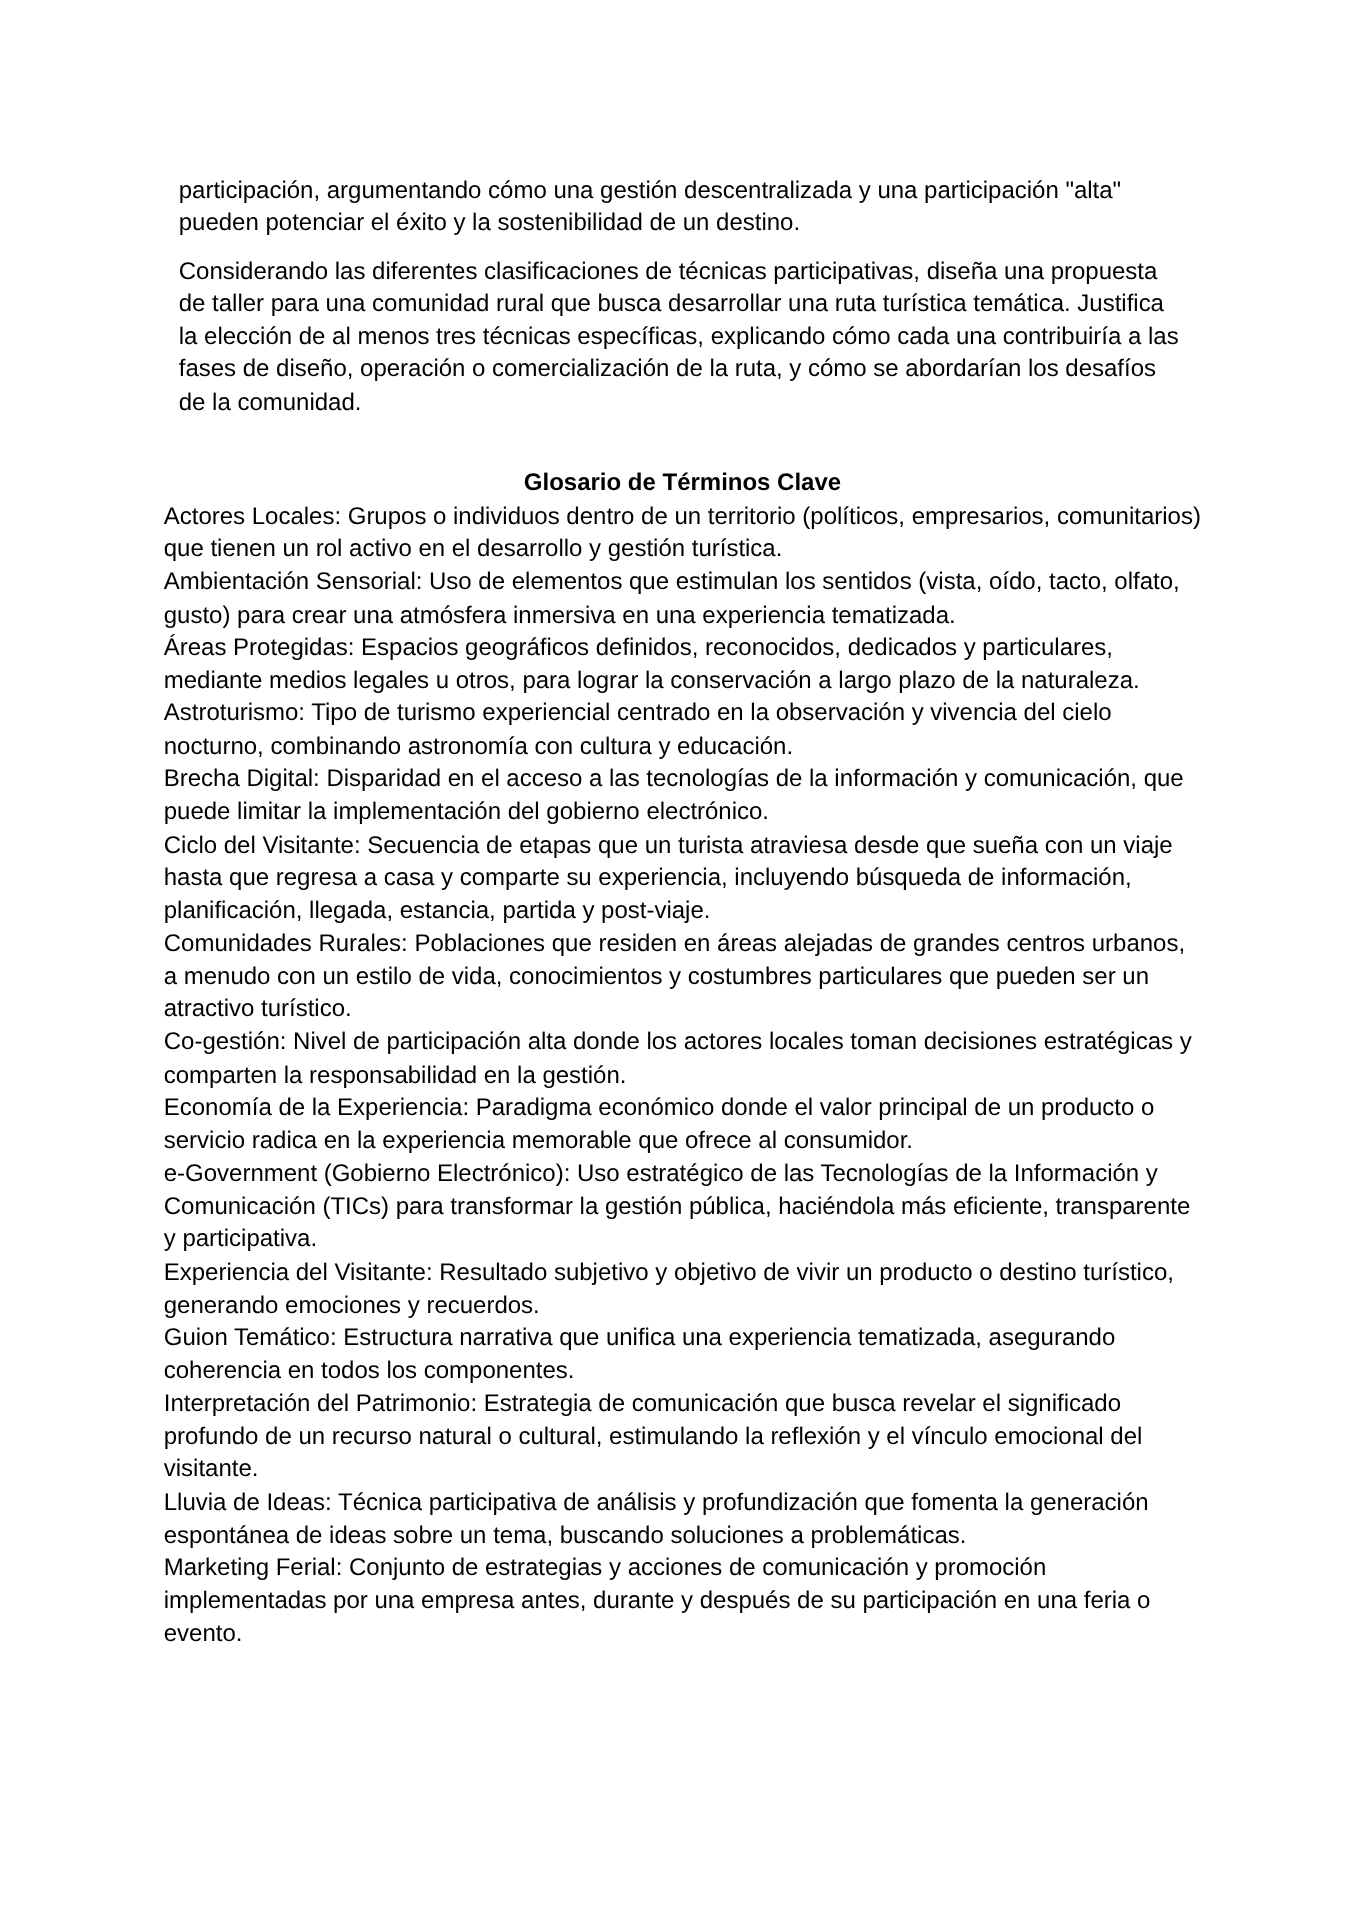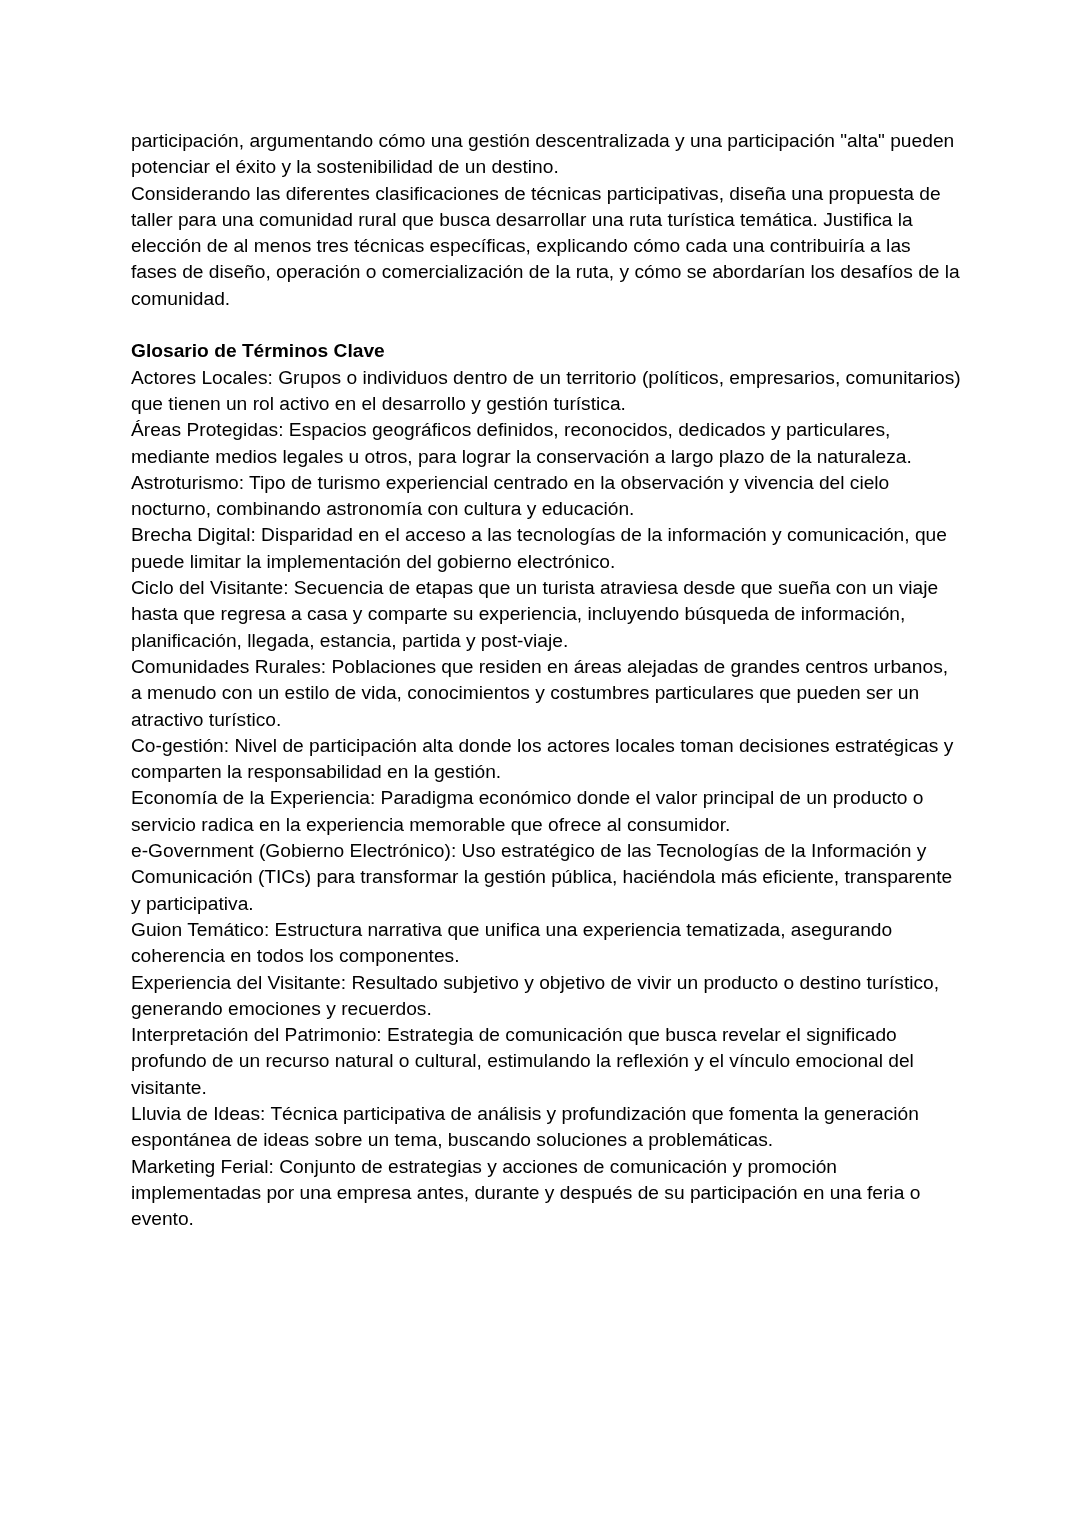--- a/index.html
+++ b/index.html
@@ -12,44 +12,45 @@
       color: #000000;
     }
     .page {
       position: absolute;
       left: 131px;
       top: 128px;
       width: 830px;
       font-size: 19.2px;
       line-height: 26.3px;
     }
-    .para { margin: 0; }
+    .para { margin: 12px; }
     .spacer { height: 26.3px; }
-    .heading { font-weight: bold; margin: 0; }
+    .heading { font-weight: bold; margin: 0; text-align: center; }
     .entry { margin: 0; }
   </style>
 </head>
 <body>
 
 <div class="page">
   <p class="para">participación, argumentando cómo una gestión descentralizada y una participación "alta" pueden potenciar el éxito y la sostenibilidad de un destino.</p>
   <p class="para">Considerando las diferentes clasificaciones de técnicas participativas, diseña una propuesta de taller para una comunidad rural que busca desarrollar una ruta turística temática. Justifica la elección de al menos tres técnicas específicas, explicando cómo cada una contribuiría a las fases de diseño, operación o comercialización de la ruta, y cómo se abordarían los desafíos de la comunidad.</p>
 
   <div class="spacer"></div>
 
   <section>
     <p class="heading">Glosario de Términos Clave</p>
     <p class="entry">Actores Locales: Grupos o individuos dentro de un territorio (políticos, empresarios, comunitarios) que tienen un rol activo en el desarrollo y gestión turística.</p>
+    <p class="entry">Ambientación Sensorial: Uso de elementos que estimulan los sentidos (vista, oído, tacto, olfato, gusto) para crear una atmósfera inmersiva en una experiencia tematizada.</p>
     <p class="entry">Áreas Protegidas: Espacios geográficos definidos, reconocidos, dedicados y particulares, mediante medios legales u otros, para lograr la conservación a largo plazo de la naturaleza.</p>
     <p class="entry">Astroturismo: Tipo de turismo experiencial centrado en la observación y vivencia del cielo nocturno, combinando astronomía con cultura y educación.</p>
     <p class="entry">Brecha Digital: Disparidad en el acceso a las tecnologías de la información y comunicación, que puede limitar la implementación del gobierno electrónico.</p>
     <p class="entry">Ciclo del Visitante: Secuencia de etapas que un turista atraviesa desde que sueña con un viaje hasta que regresa a casa y comparte su experiencia, incluyendo búsqueda de información, planificación, llegada, estancia, partida y post-viaje.</p>
     <p class="entry">Comunidades Rurales: Poblaciones que residen en áreas alejadas de grandes centros urbanos, a menudo con un estilo de vida, conocimientos y costumbres particulares que pueden ser un atractivo turístico.</p>
     <p class="entry">Co-gestión: Nivel de participación alta donde los actores locales toman decisiones estratégicas y comparten la responsabilidad en la gestión.</p>
     <p class="entry">Economía de la Experiencia: Paradigma económico donde el valor principal de un producto o servicio radica en la experiencia memorable que ofrece al consumidor.</p>
     <p class="entry">e-Government (Gobierno Electrónico): Uso estratégico de las Tecnologías de la Información y Comunicación (TICs) para transformar la gestión pública, haciéndola más eficiente, transparente y participativa.</p>
+    <p class="entry">Experiencia del Visitante: Resultado subjetivo y objetivo de vivir un producto o destino turístico, generando emociones y recuerdos.</p>
     <p class="entry">Guion Temático: Estructura narrativa que unifica una experiencia tematizada, asegurando coherencia en todos los componentes.</p>
-    <p class="entry">Experiencia del Visitante: Resultado subjetivo y objetivo de vivir un producto o destino turístico, generando emociones y recuerdos.</p>
     <p class="entry">Interpretación del Patrimonio: Estrategia de comunicación que busca revelar el significado profundo de un recurso natural o cultural, estimulando la reflexión y el vínculo emocional del visitante.</p>
     <p class="entry">Lluvia de Ideas: Técnica participativa de análisis y profundización que fomenta la generación espontánea de ideas sobre un tema, buscando soluciones a problemáticas.</p>
     <p class="entry">Marketing Ferial: Conjunto de estrategias y acciones de comunicación y promoción implementadas por una empresa antes, durante y después de su participación en una feria o evento.</p>
   </section>
 </div>
 
 </body></html>

